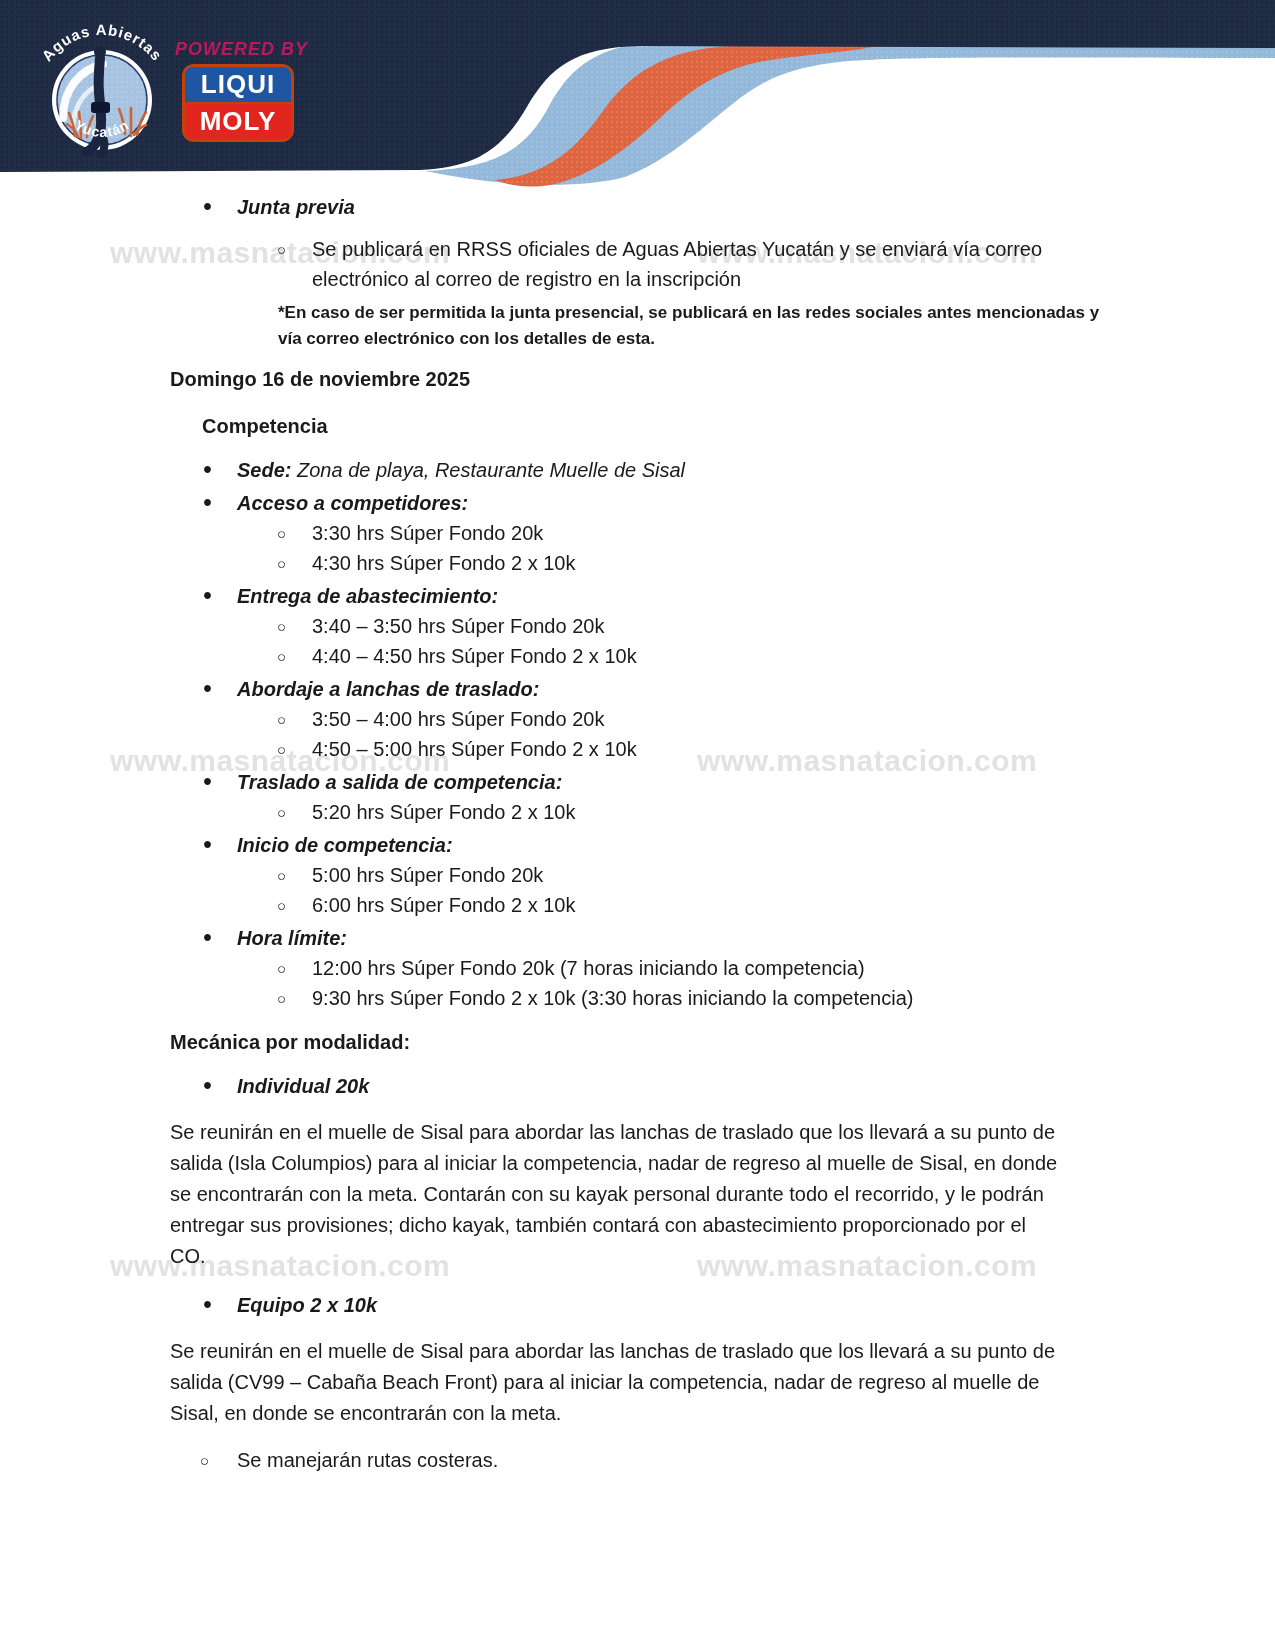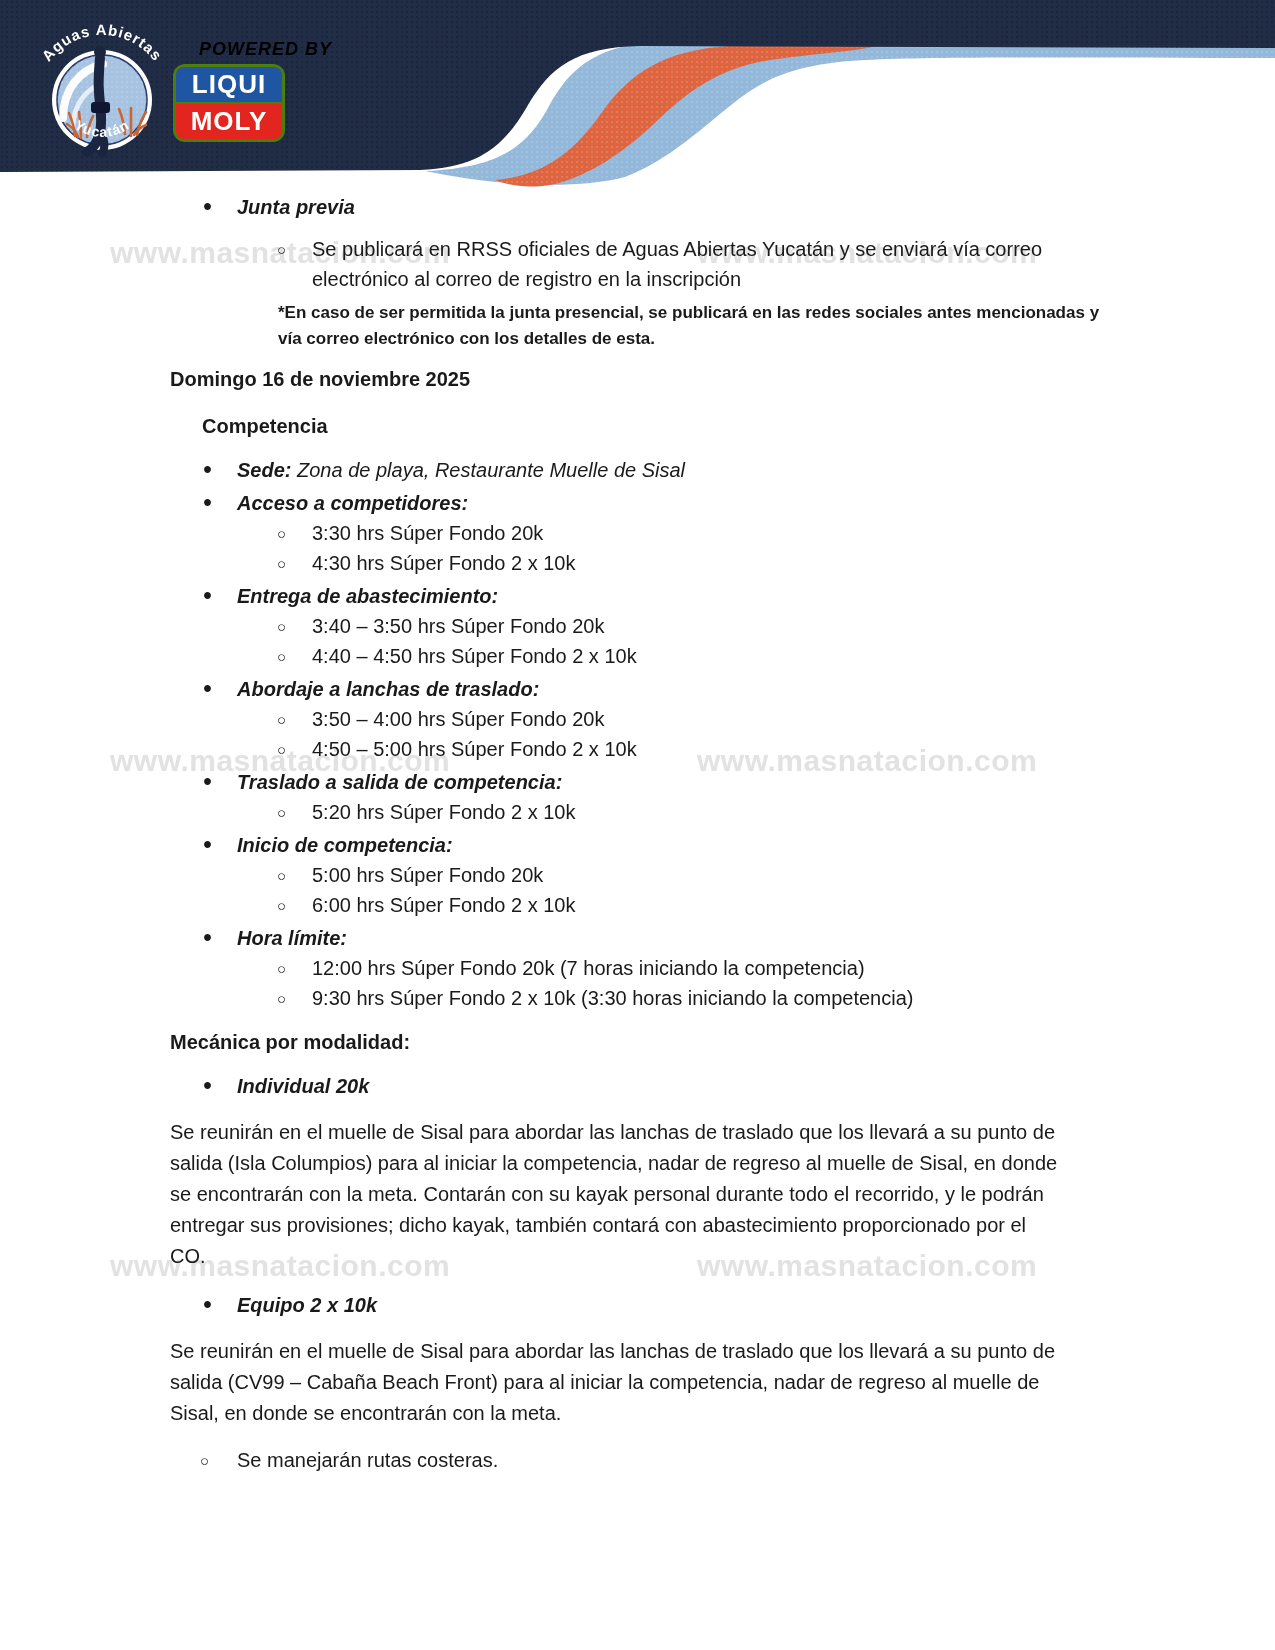--- a/index.html
+++ b/index.html
@@ -9,26 +9,26 @@
   html,body{margin:0;padding:0;background:#888;}
   .page{
     position:relative; width:1275px; height:1650px; background:#fff;
     margin:0 auto; overflow:hidden;
     font-family:"Liberation Sans","DejaVu Sans",sans-serif; color:var(--ink);
   }
   
   .banner{position:absolute;left:0;top:0;width:1275px;height:196px;z-index:1;}
   .powered{
     position:absolute; left:175px; top:39px; z-index:3;
-    color:#000000; font-size:18px; font-weight:800; font-style:italic;
-    letter-spacing:1px; white-space:nowrap;margin-left:24px;
+    color:#be185d; font-size:18px; font-weight:800; font-style:italic;
+    letter-spacing:1px; white-space:nowrap;
   }
   .lm-box{
-    position:absolute; left:173px; top:64px; z-index:3;
-    width:112px; height:78px; background:#4d7c0f; border-radius:12px;
+    position:absolute; left:182px; top:64px; z-index:3;
+    width:112px; height:78px; background:#c2410c; border-radius:12px;
     padding:3px; box-sizing:border-box;
   }
   .lm-top,.lm-bot{
     height:35px; display:flex; align-items:center; justify-content:center;
     color:#fff; font-size:26px; font-weight:900; letter-spacing:1px; line-height:35px;
   }
   .lm-top{background:var(--liqui_blue); border-radius:8px 8px 0 0; margin-bottom:2px;}
   .lm-bot{background:var(--moly_red); border-radius:0 0 8px 8px;}
   
   .wm{

